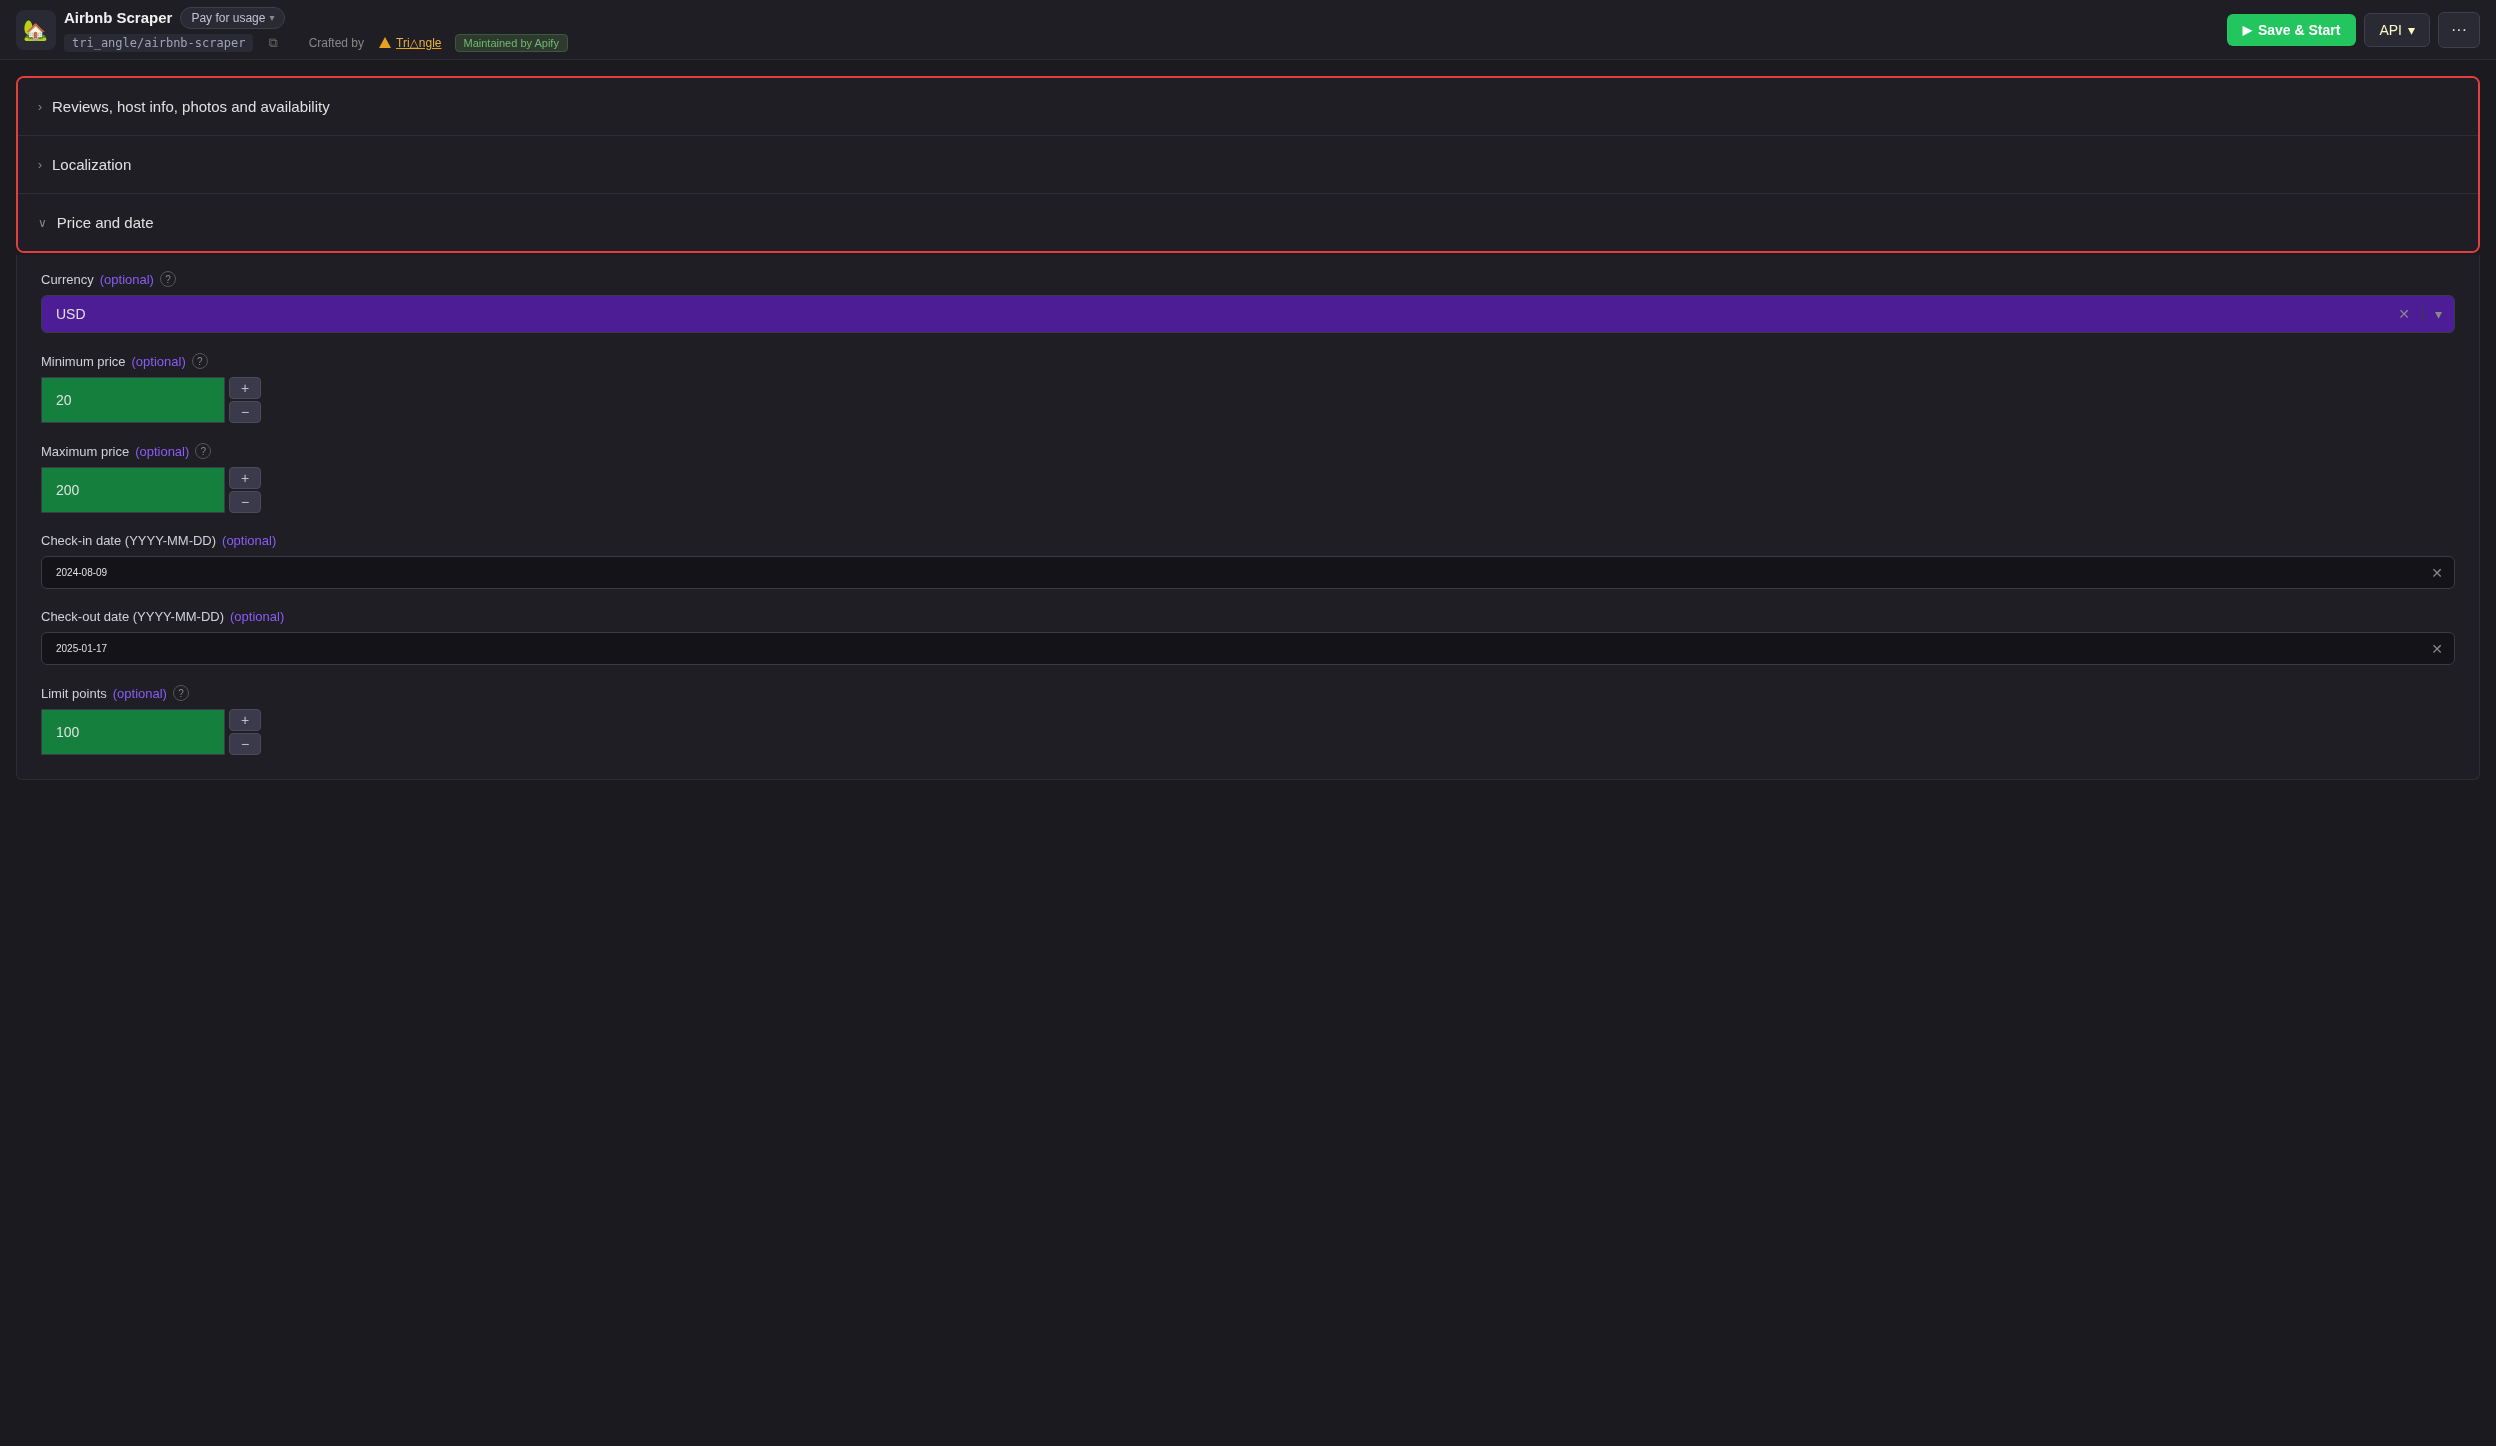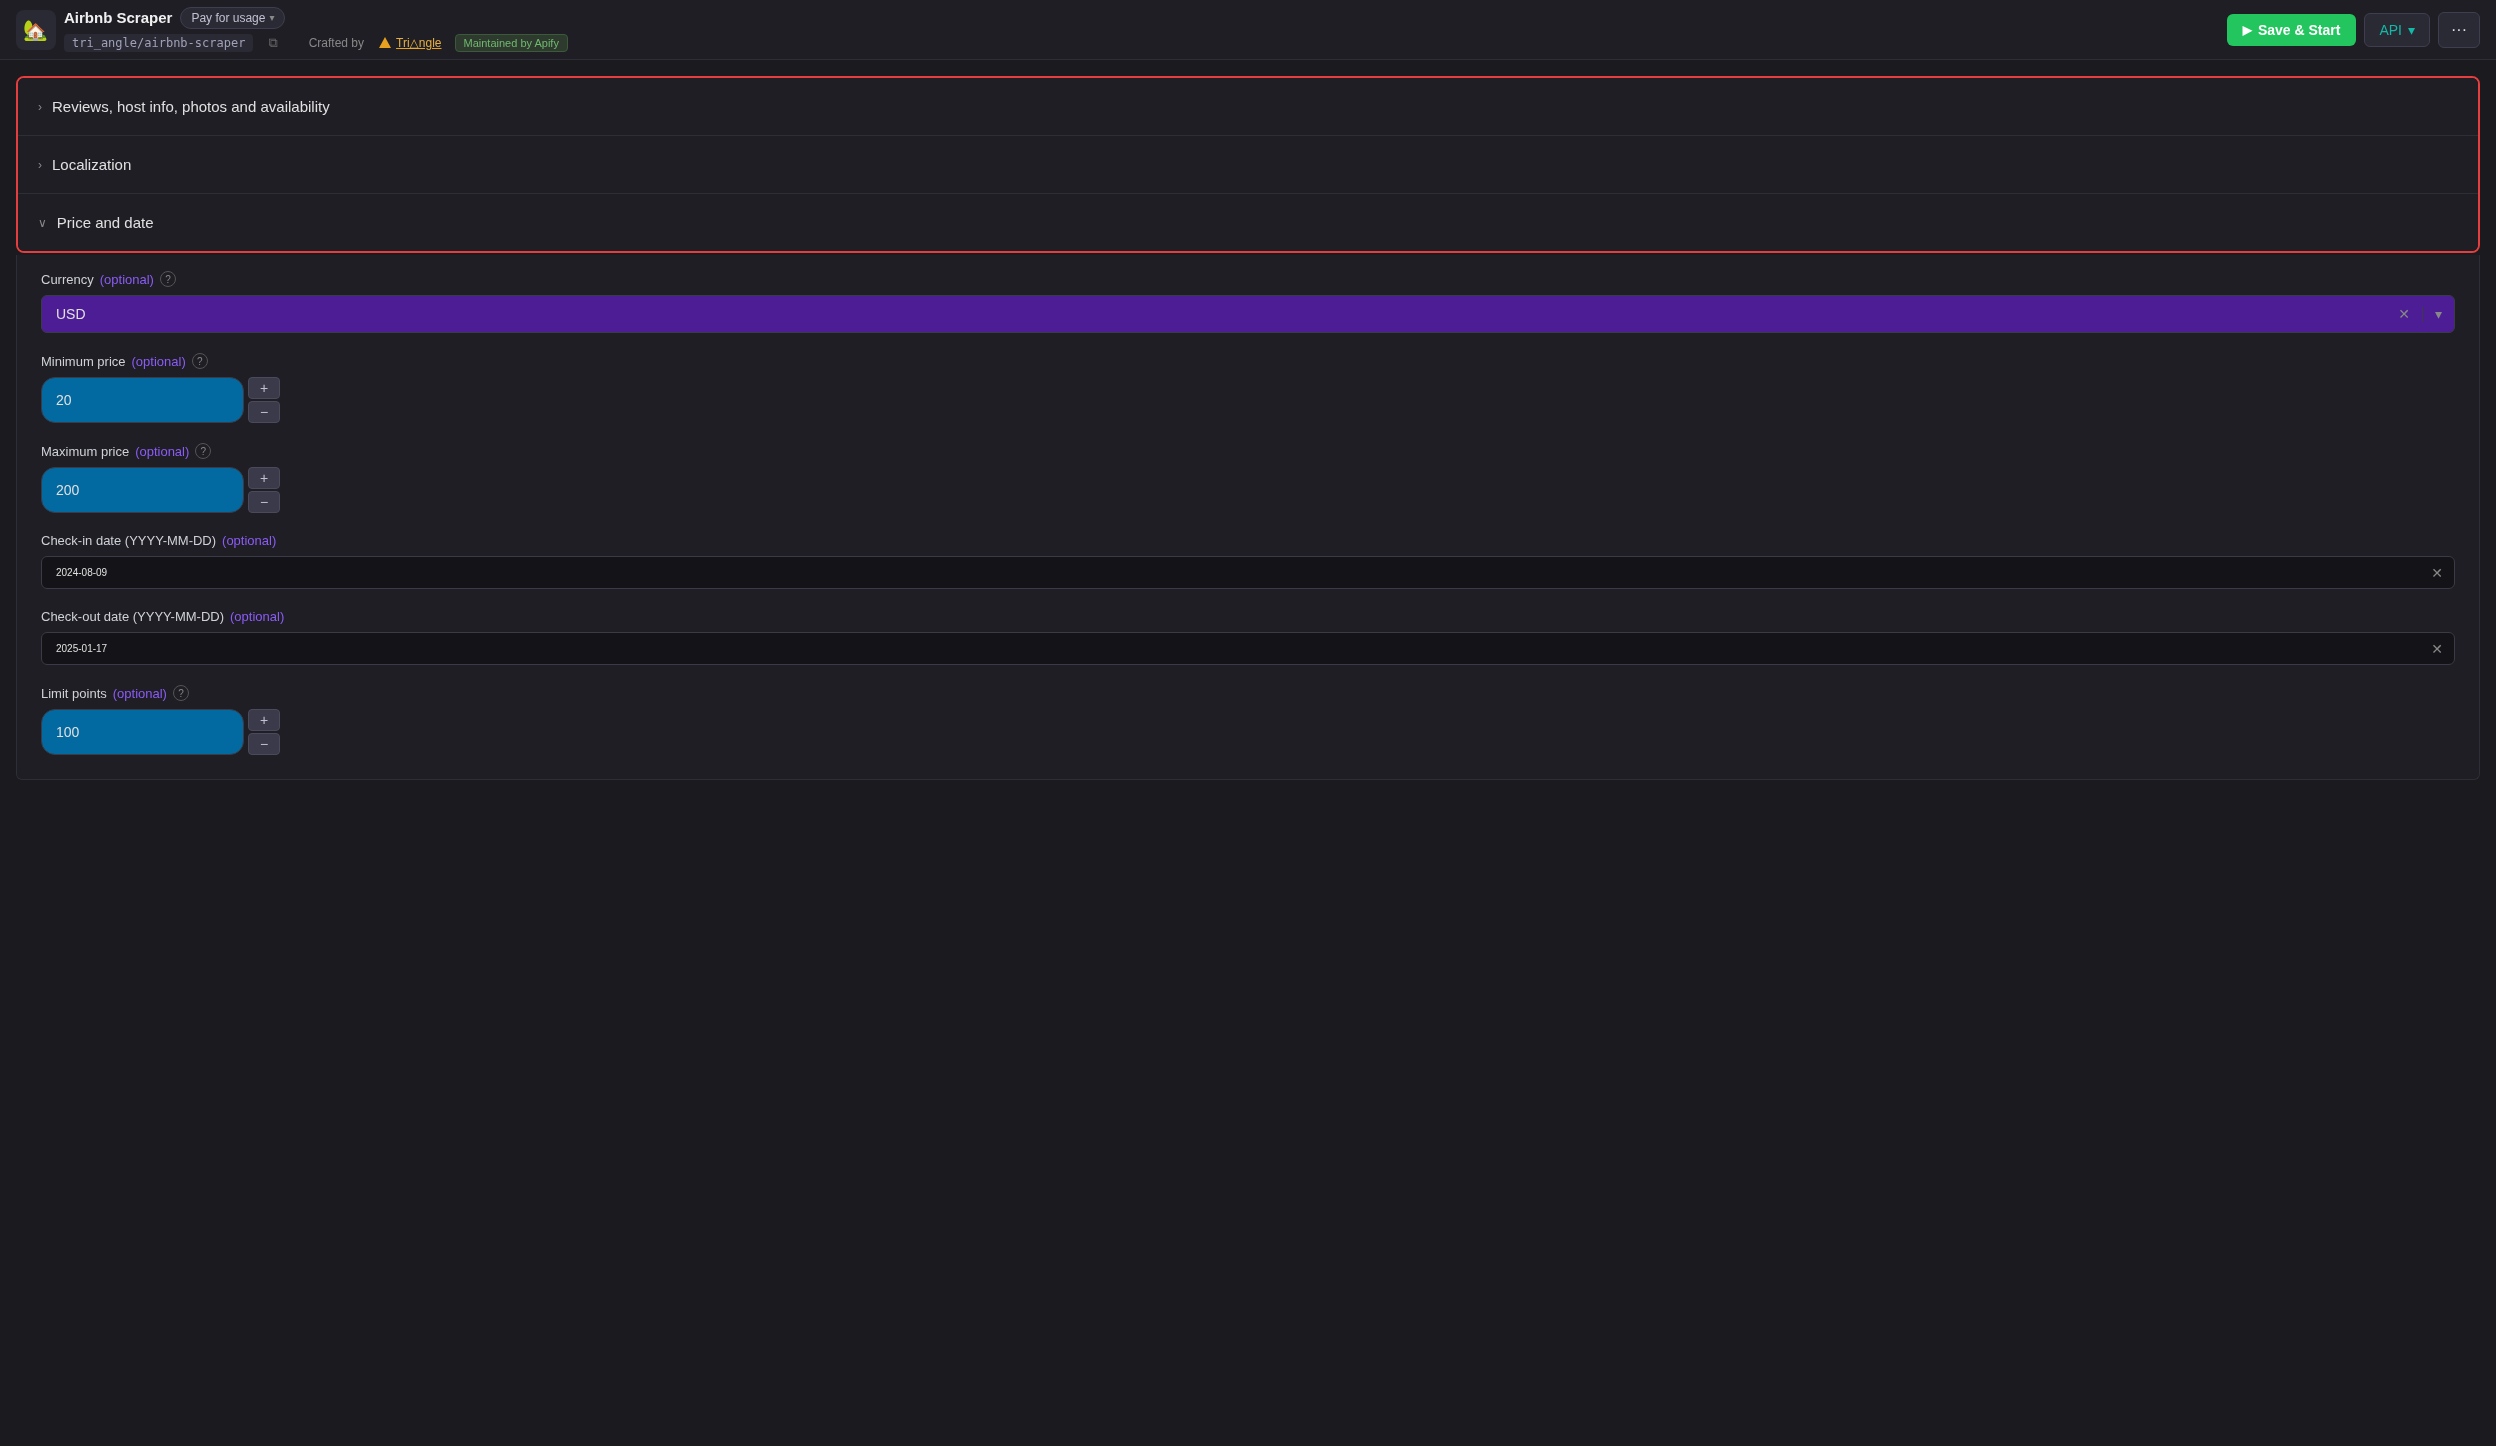--- a/index.html
+++ b/index.html
@@ -136,21 +136,21 @@
       cursor: pointer;
       display: flex;
       align-items: center;
       gap: 6px;
     }
     .save-start-btn .play-icon {
       font-size: 12px;
     }
     .api-btn {
       background: #2a2a35;
-      color: #14b8a6;
+      color: #fef9c3;
       border: 1px solid #3e3e50;
       border-radius: 6px;
       padding: 8px 14px;
       font-size: 14px;
       font-weight: 500;
       cursor: pointer;
       display: flex;
       align-items: center;
       gap: 6px;
     }
@@ -293,27 +293,27 @@
       align-items: center;
     }
 
     
     .stepper-wrapper {
       display: flex;
       align-items: stretch;
       gap: 4px;
     }
     .stepper-input {
-      background: #0369a1;
+      background: #15803d;
       border: 1px solid #3a3a48;
-      border-radius: 14px;
+      border-radius: 1px;
       padding: 10px 14px;
       font-size: 14px;
       color: #e0e0e0;
-      width: 203px;
+      width: 184px;
       outline: none;
     }
     .stepper-buttons {
       display: flex;
       flex-direction: column;
       gap: 2px;
     }
     .stepper-btn {
       background: #3a3a4a;
       border: 1px solid #4a4a5a;

